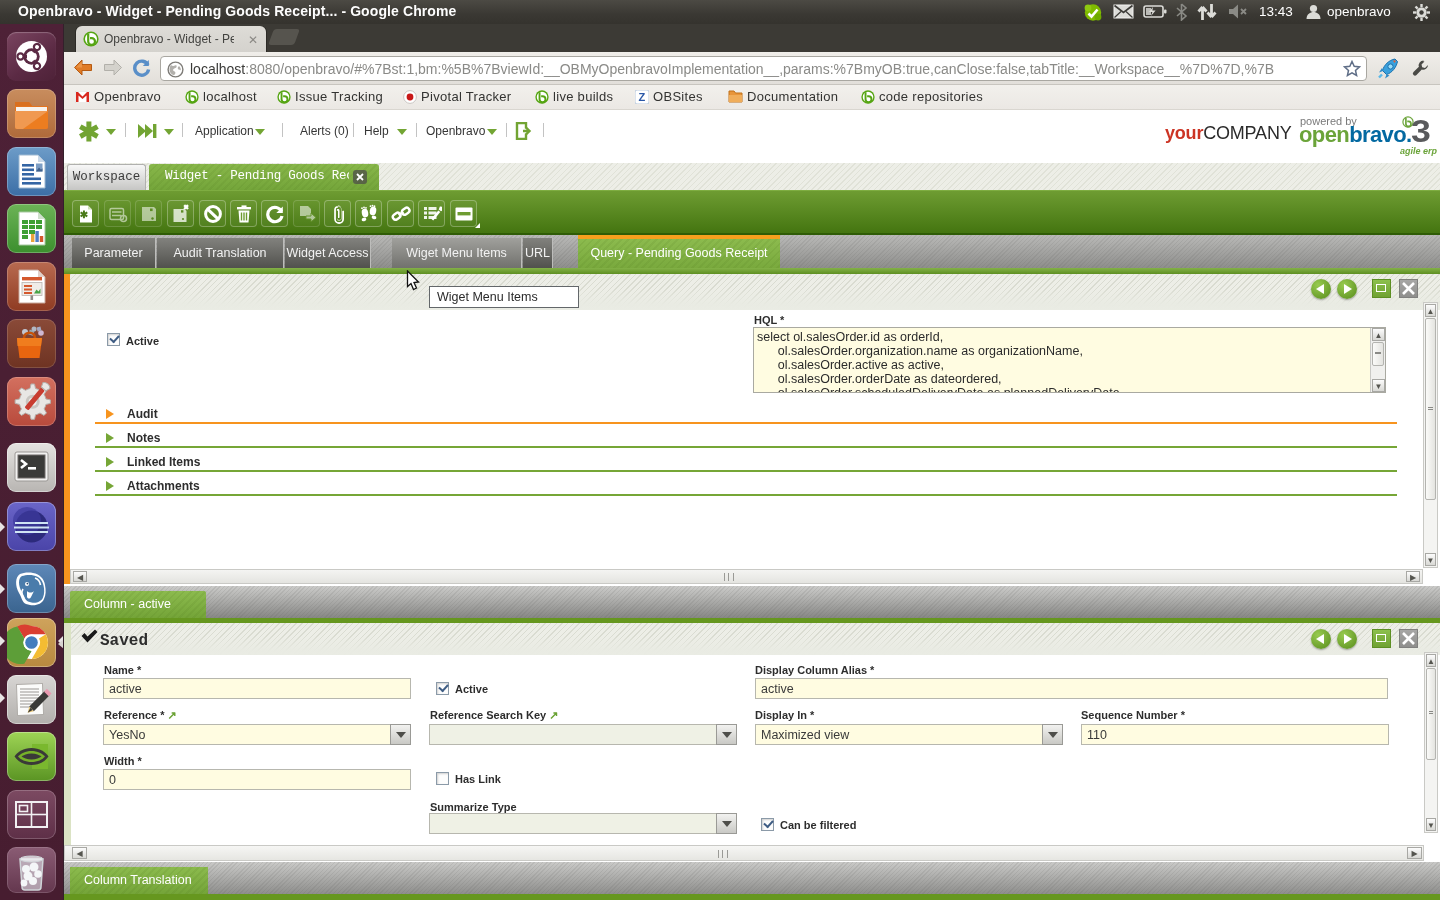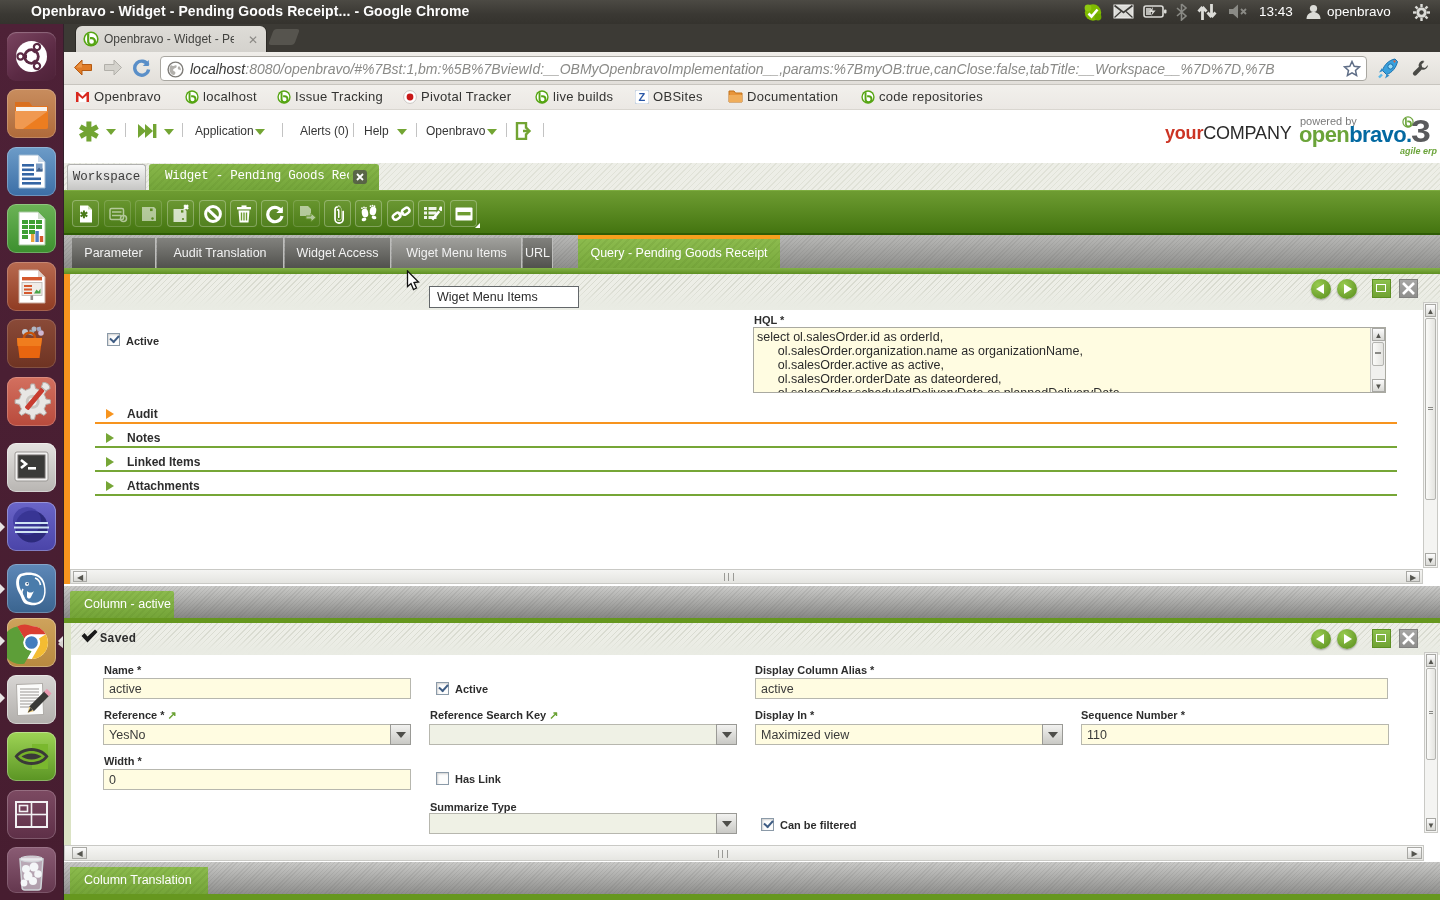--- a/index.html
+++ b/index.html
@@ -5,21 +5,21 @@
 * { margin:0; padding:0; box-sizing:border-box; }
 html,body { width:1440px; height:900px; overflow:hidden; background:#fff;
   font-family:"Liberation Sans", sans-serif; }
 .abs { position:absolute; }
 #root { position:relative; width:1440px; height:900px; }
 
 
 #panel { left:0; top:0; width:1440px; height:24px;
   background:linear-gradient(#4c4a44,#3a3833 60%,#35332e); color:#fff; }
 #panel .title { position:absolute; left:18px; top:3px; font-size:14px; font-weight:bold;
-  color:#fdfdfd; letter-spacing:0.1px;margin-left:13px; }
+  color:#fdfdfd; letter-spacing:0.1px; }
 .trayico { position:absolute; top:3px; }
 
 
 #launcher { left:0; top:24px; width:63px; height:876px;
   background:linear-gradient(180deg,#4e2137 0%,#4a1f33 40%,#471d30 100%); }
 .tile { position:absolute; left:7px; width:49px; height:49px; border-radius:9px; }
 .larrow { position:absolute; left:0; width:0; height:0;
   border-top:5px solid transparent; border-bottom:5px solid transparent;
   border-left:5px solid #e8e4e4; }
 .rarrow { position:absolute; left:58px; width:0; height:0;
@@ -33,21 +33,21 @@
   box-shadow: -1px 0 0 #2c2a26, 1px 0 0 #2c2a26; }
 #tab .t { position:absolute; left:28px; top:6px; font-size:12px; color:#434340; width:130px;
   overflow:hidden; white-space:nowrap; }
 #newtab { position:absolute; left:208px; top:5px; width:26px; height:16px;
   background:#56544e; border-radius:3px; transform:skewX(-20deg); }
 #toolbar { left:63px; top:52px; width:1377px; height:33px;
   background:linear-gradient(#f0eeea,#e2dfda); border-bottom:1px solid #c8c5bf; }
 #urlbar { position:absolute; left:97px; top:4px; width:1207px; height:25px; background:#fff;
   border:1px solid #a9a7a1; border-radius:4px; }
 #urlbar .u { position:absolute; left:29px; top:4px; font-size:14px; color:#8a8a87; white-space:nowrap;
-  width:1145px; overflow:hidden;font-style:italic; }
+  width:1145px; overflow:hidden; }
 #urlbar .u b { color:#3a3a38; font-weight:normal; }
 #bookmarks { left:63px; top:85px; width:1377px; height:25px;
   background:linear-gradient(#f2f0ec,#ebe8e4); border-bottom:1px solid #d9d6d0; }
 .bm { position:absolute; top:4px; font-size:13px; letter-spacing:0.3px; color:#333331; }
 
 
 #obheader { left:63px; top:110px; width:1377px; height:53px; background:#ffffff; }
 .navtext { position:absolute; top:14px; font-size:12px; color:#363636; }
 .navsep { position:absolute; top:13px; width:1px; height:14px; background:#c3c3c3; }
 .caret { position:absolute; top:19px; width:0; height:0;
@@ -127,21 +127,21 @@
 
 
 .sbtrack { position:absolute; background:#f4f4f2; border:1px solid #c9c9c5; }
 .sbbtn { position:absolute; background:linear-gradient(#fcfcfc,#d8d8d4); border:1px solid #a8a8a4;
   text-align:center; color:#55554f; }
 .sbthumb { position:absolute; background:linear-gradient(90deg,#fbfbf9,#e4e4e0);
   border:1px solid #b4b4b0; border-radius:2px; }
 
 #btabbar1 { left:63px; top:586px; width:1377px; height:32px;
   background:repeating-linear-gradient(135deg, rgba(90,90,88,.12) 0 1px, rgba(255,255,255,0) 1px 3px),linear-gradient(#cbcbc9,#878785); }
-#btab1 { position:absolute; left:7px; top:5px; width:104px; height:27px;
+#btab1 { position:absolute; left:7px; top:5px; width:136px; height:27px;
   background:
    repeating-linear-gradient(135deg, rgba(80,120,30,.12) 0 2px, rgba(255,255,255,0) 2px 5px),
    linear-gradient(#8cbb4e,#74a438);
   border-radius:2px 2px 0 0; color:#fff; font-size:12.5px; line-height:27px; text-indent:14px; }
 #greenstrip2 { left:63px; top:618px; width:1377px; height:5px; background:#66971f; }
 
 #statusbot { left:64px; top:623px; width:1376px; height:32px;
   background:
    linear-gradient(180deg, rgba(234,236,228,0) 0%, rgba(234,236,228,0) 40%, rgba(233,235,227,.95) 85%, #eaece4 100%),
    repeating-linear-gradient(135deg, rgba(198,201,187,.5) 0 1px, rgba(255,255,255,0) 1px 4px),
@@ -737,21 +737,21 @@
       <rect x="1.5" y="3.5" width="17" height="13" rx="1" fill="#fff"></rect>
       <rect x="3.5" y="8" width="13" height="3.4" fill="#6e9c32"></rect>
     </svg>
     <div style="position:absolute; left:24px; top:22px; width:0; height:0; border-left:5px solid transparent; border-bottom:5px solid #fff;"></div>
   </div>
 </div>
 
 <div id="childtabs" class="abs">
   <div class="ctab" style="left:9px; width:84px;">Parameter</div>
   <div class="ctab" style="left:94px; width:127px;">Audit Translation</div>
-  <div class="ctab" style="left:222px; width:106px;">Widget Access</div>
+  <div class="ctab" style="left:222px; width:86px;">Widget Access</div>
   <div class="ctab" style="left:329px; width:130px; background:linear-gradient(#a0a09c,#6e6e6a);">Wiget Menu Items</div>
   <div class="ctab" style="left:460px; width:30px;">URL</div>
   <div id="ctabactive">Query - Pending Goods Receipt</div>
 </div>
 <div id="greenstrip1" class="abs"></div>
 
 <div id="statustop" class="abs stripes">
   <div class="gcirc" style="left:1247px; top:5px;">
         <div class="tri" style="left:5px; border-right:8px solid #fff;"></div>
       </div>
@@ -817,21 +817,21 @@
 
 <div id="btabbar1" class="abs">
       <div id="btab1">Column - active</div>
     </div>
 <div id="greenstrip2" class="abs"></div>
 
 <div id="statusbot" class="abs stripes">
   <svg style="position:absolute; left:17px; top:6px;" width="17" height="15" viewBox="0 0 17 15">
     <path d="M0.5 7 L3.5 4 6.5 7.5 14 0.5 16.5 3 6.5 13.5 z" fill="#1a1a1a"></path>
   </svg>
-  <div style="position:absolute; left:36px; top:9px; font-size:12px; font-weight:bold; color:#2d2d2d;">Saved</div>
+  <div style="position:absolute; left:36px; top:9px; font-size:16px; font-weight:bold; color:#2d2d2d;">Saved</div>
   <div class="gcirc" style="left:1247px; top:6px;">
         <div class="tri" style="left:5px; border-right:8px solid #fff;"></div>
       </div>
   <div class="gcirc" style="left:1273px; top:6px;">
         <div class="tri" style="left:7px; border-left:8px solid #fff;"></div>
       </div>
   <div class="gsq" style="left:1308px; top:6px;">
         <i></i>
       </div>
   <div class="xsq" style="left:1335px; top:6px;"><svg width="17" height="17" viewBox="0 0 17 17">

